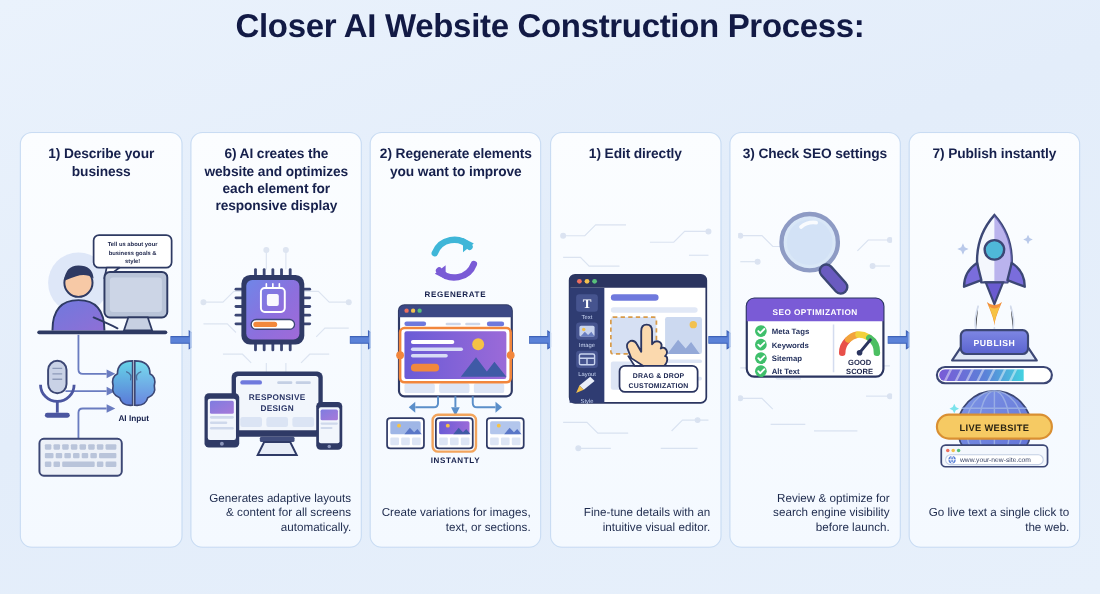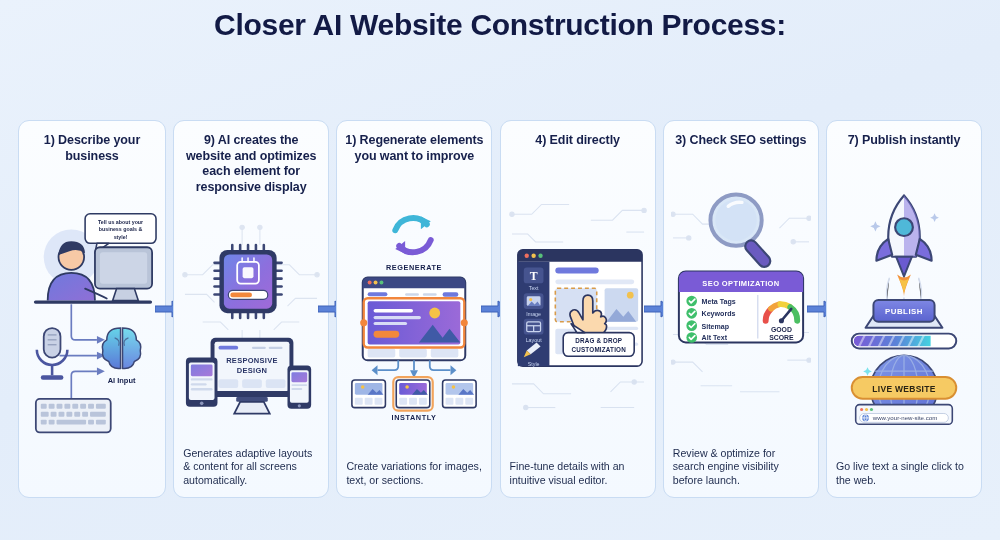--- a/index.html
+++ b/index.html
@@ -50,21 +50,21 @@
   .card-title {
     font-size: 12.5px; font-weight: bold; color: #16204c;
     text-align: center; line-height: 15.5px; letter-spacing: -0.1px;
     min-height: 16px;
   }
   .art {
     position: relative; flex: 1 1 auto; width: 100%;
     margin-top: 4px; display: flex; align-items: center; justify-content: center;
   }
   .caption {
-    font-size: 10.6px; color: #1d2a4d; text-align: left;
+    font-size: 10.6px; color: #1d2a4d; text-align: right;
     line-height: 13.5px; padding: 0 2px 2px;
   }
 
   
   .circuit { position: absolute; inset: 0; opacity: .45; }
 
   
   .bubble-txt {
     font-size: 5.4px; font-weight: bold; fill: #1b2349;
   }
@@ -204,21 +204,21 @@
       </div>
     </div>
 
     <div class="gap">
       <svg class="arrow" viewBox="0 0 30 18">
         <path d="M0 6 H17 V1 L29 9 L17 17 V12 H0 Z" fill="#5b82d8" stroke="#3f63b8" stroke-width="1"></path>
       </svg>
     </div>
 
     <div class="card wide">
-      <div class="card-title">9) AI creates the website and optimizes each element for responsive display</div>
+      <div class="card-title">6) AI creates the website and optimizes each element for responsive display</div>
       <div class="art">
         <svg viewBox="0 0 142 210" width="142" height="210">
 
           <g class="circuit" fill="none" stroke="#bcc9e0" stroke-width="1.1">
             <path d="M4 56 H22 L32 46 H52"></path>
               <path d="M4 76 H26 L34 84"></path>
             <path d="M138 56 H120 L110 46 H90"></path>
               <path d="M138 80 H116 L108 88"></path>
             <path d="M62 8 V26 M80 8 V26 M62 112 V132 M80 112 V132"></path>
             <path d="M22 104 H40 L48 112"></path>
@@ -310,21 +310,21 @@
       <div class="caption">Generates adaptive layouts &amp; content for all screens automatically.</div>
     </div>
 
     <div class="gap">
       <svg class="arrow" viewBox="0 0 30 18">
         <path d="M0 6 H17 V1 L29 9 L17 17 V12 H0 Z" fill="#5b82d8" stroke="#3f63b8" stroke-width="1"></path>
       </svg>
     </div>
 
     <div class="card wide">
-      <div class="card-title">1) Regenerate elements you want to improve</div>
+      <div class="card-title">2) Regenerate elements you want to improve</div>
       <div class="art">
         <svg viewBox="0 0 142 222" width="142" height="222">
 
           <g>
             <path d="M52 26 a19 19 0 0 1 32 -6" fill="none" stroke="#3fb6d8" stroke-width="6" stroke-linecap="round"></path>
             <path d="M78 12 l10 5 l-10 8 z" fill="#3fb6d8"></path>
             <path d="M88 36 a19 19 0 0 1 -32 6" fill="none" stroke="#7a5bd6" stroke-width="6" stroke-linecap="round"></path>
             <path d="M62 50 l-10 -5 l10 -8 z" fill="#7a5bd6"></path>
           </g>
           <text class="regen-label" x="71" y="66" text-anchor="middle">REGENERATE</text>
@@ -411,21 +411,21 @@
       <div class="caption">Create variations for images, text, or sections.</div>
     </div>
 
     <div class="gap">
       <svg class="arrow" viewBox="0 0 30 18">
         <path d="M0 6 H17 V1 L29 9 L17 17 V12 H0 Z" fill="#5b82d8" stroke="#3f63b8" stroke-width="1"></path>
       </svg>
     </div>
 
     <div class="card wide">
-      <div class="card-title">4) Edit directly</div>
+      <div class="card-title">1) Edit directly</div>
       <div class="art">
         <svg viewBox="0 0 142 240" width="142" height="240">
           <g class="circuit" fill="none" stroke="#b7c6e0" stroke-width="1.1">
             <path d="M4 26 H24 L34 16 H62"></path>
               <path d="M4 46 H20 L28 54 H56"></path>
             <path d="M138 22 H116 L106 32 H84"></path>
               <path d="M138 44 H120"></path>
             <path d="M4 198 H26 L36 208 H64"></path>
               <path d="M138 196 H114 L104 206"></path>
             <path d="M18 222 H48"></path>

